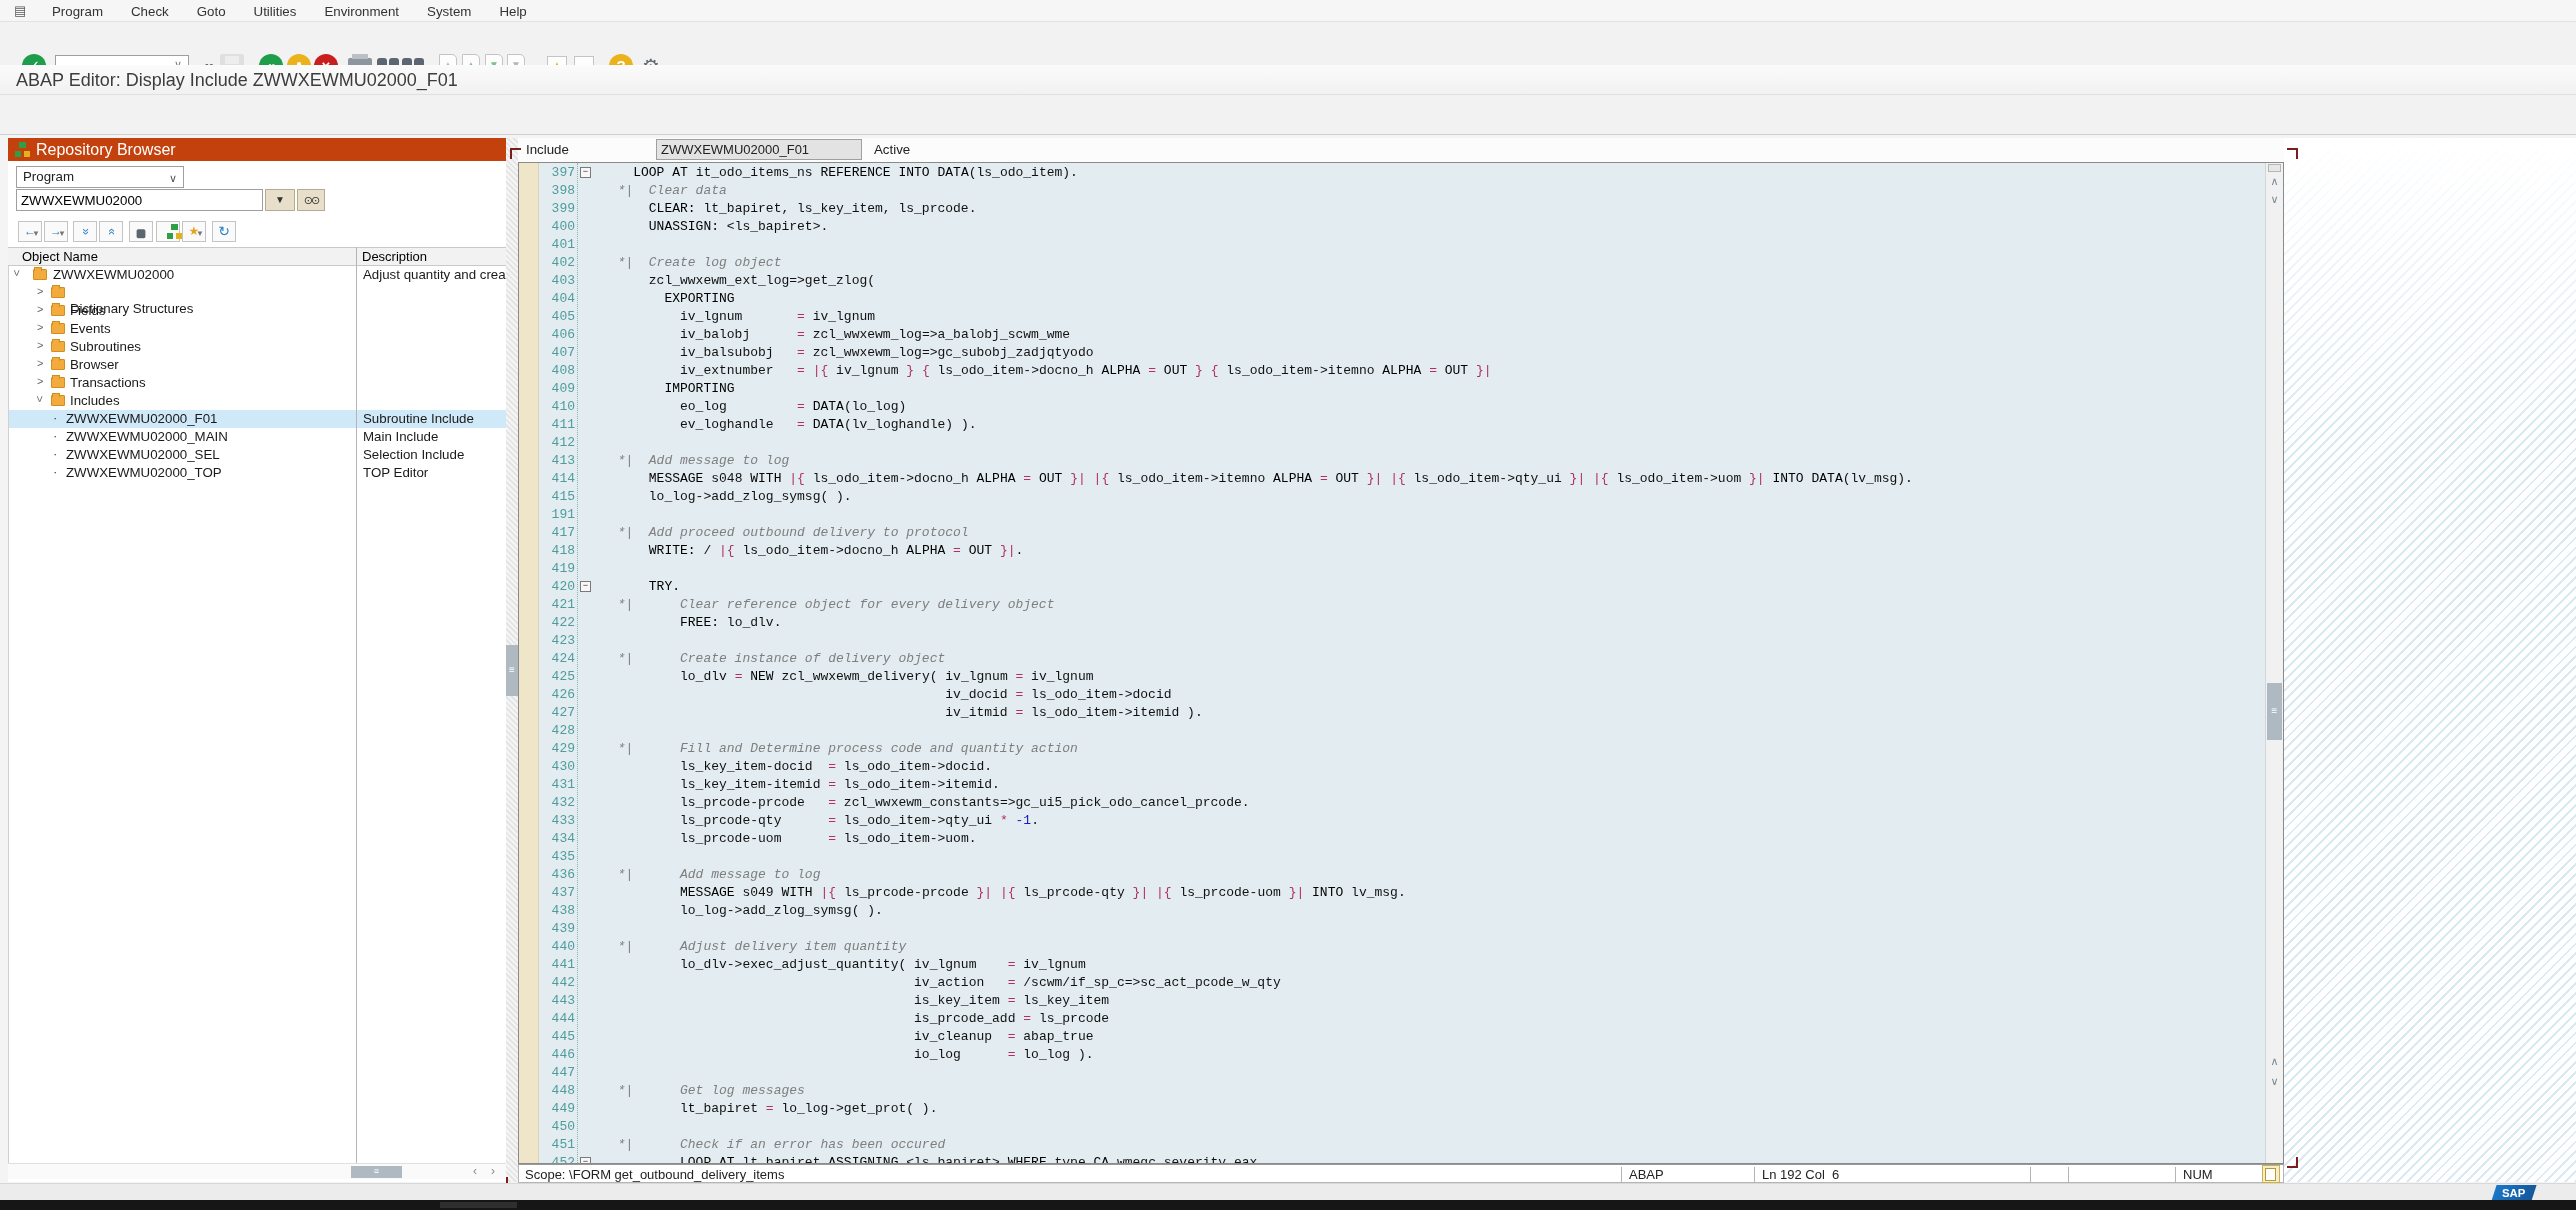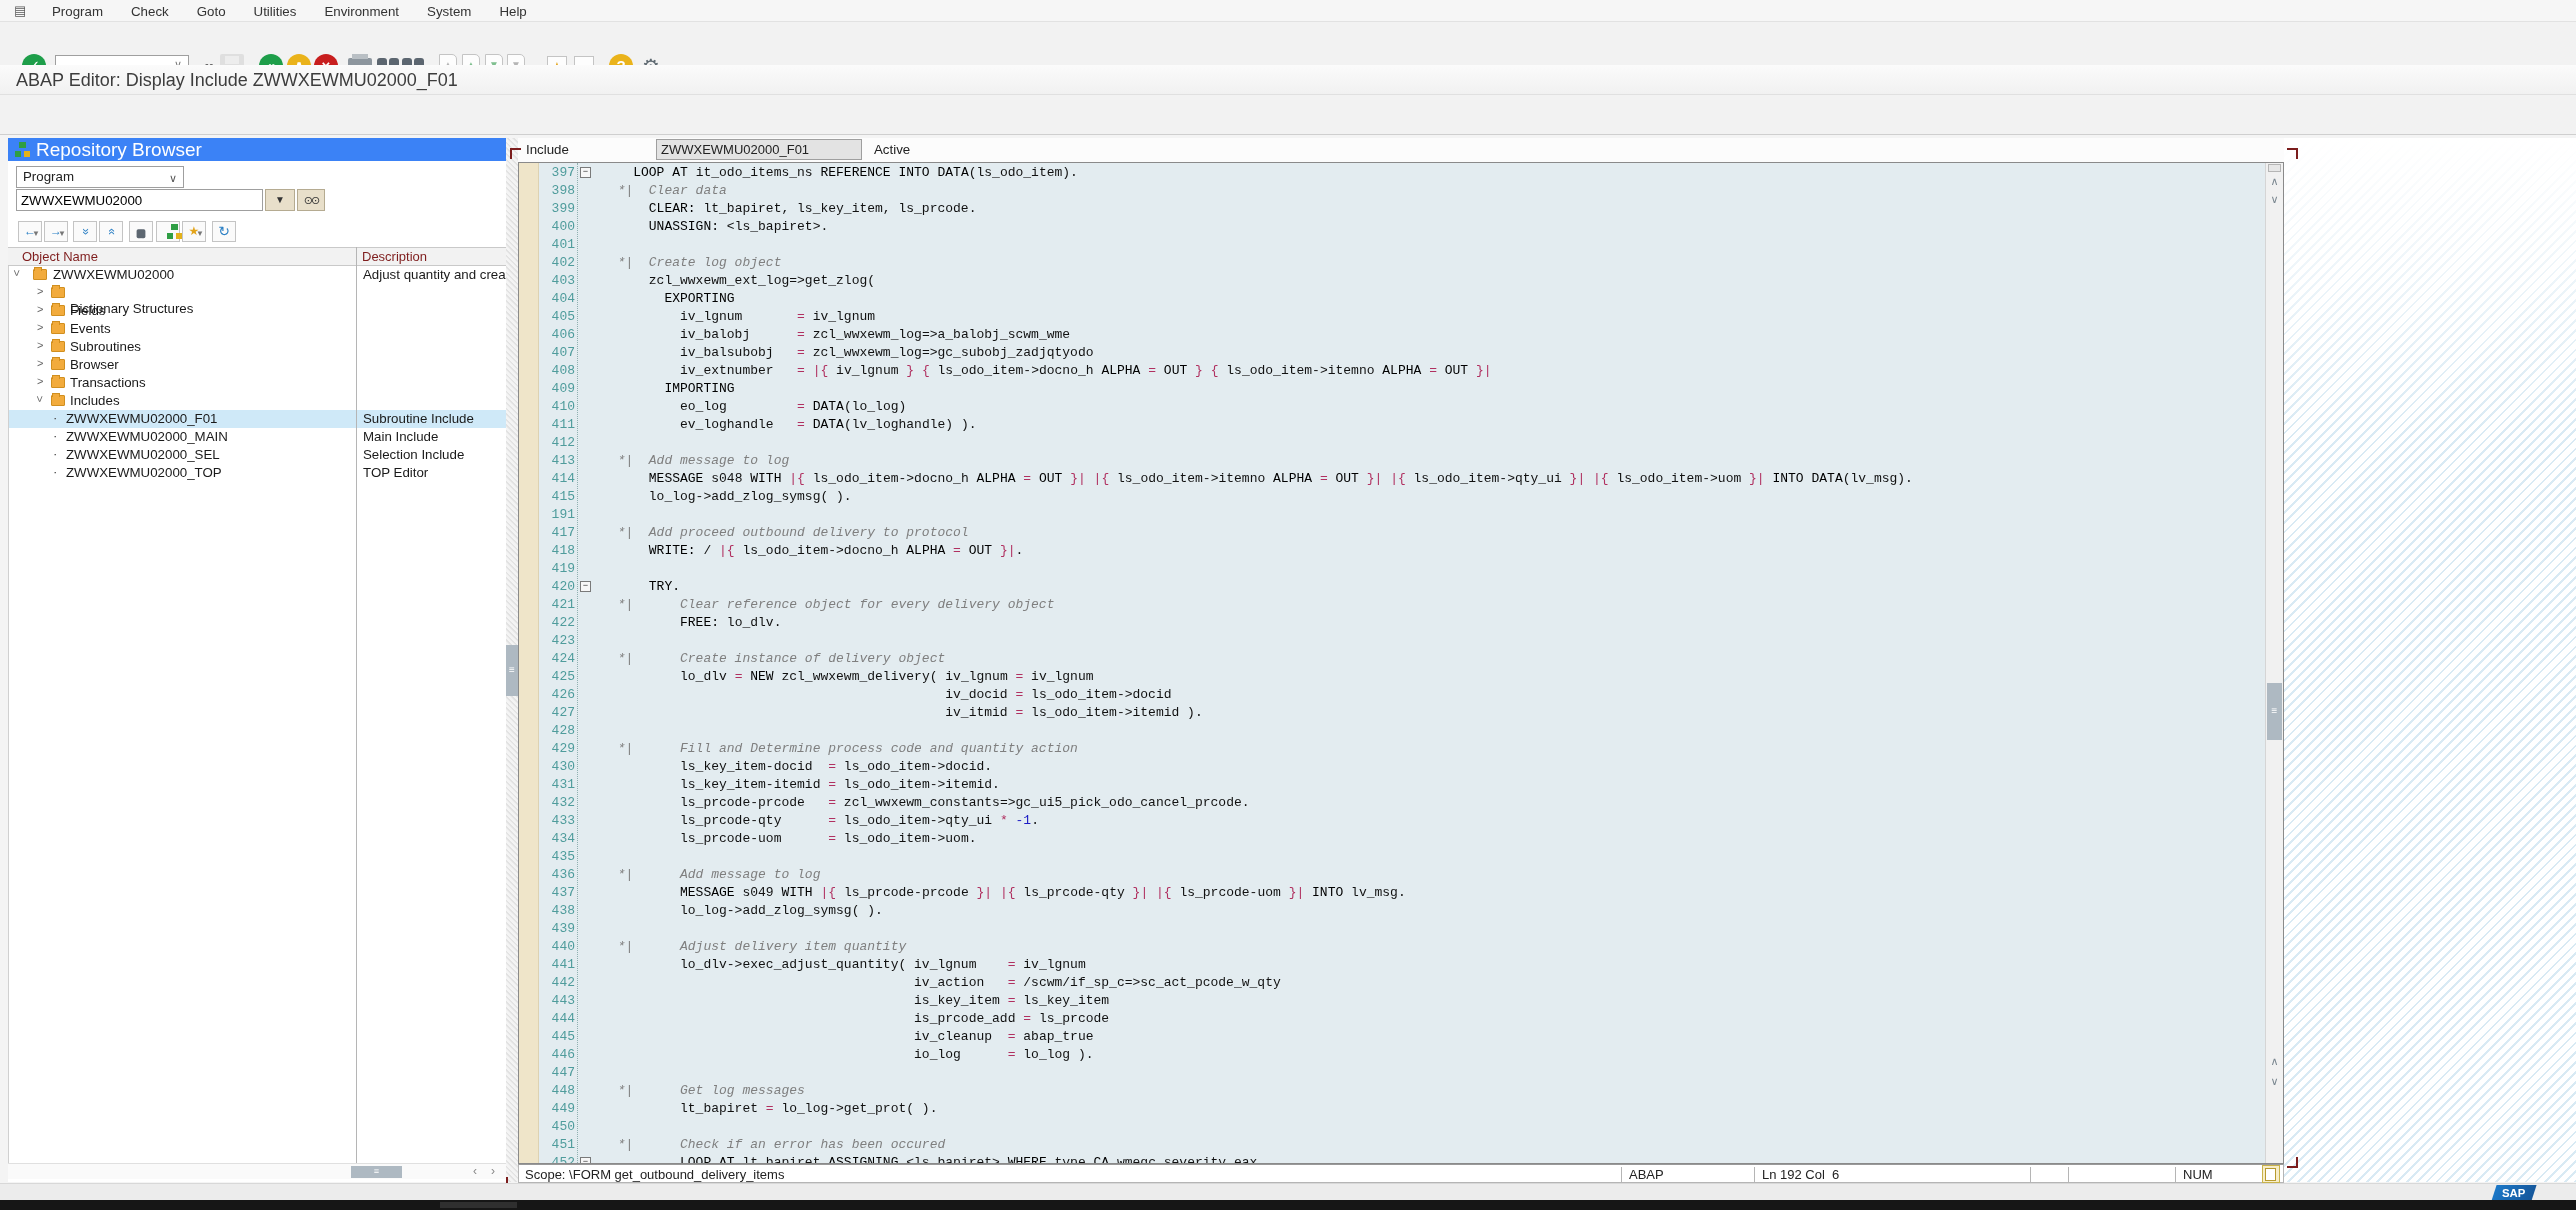--- a/index.html
+++ b/index.html
@@ -59,32 +59,32 @@
   .wandic:after { content:"✶"; position:absolute; right:1px; top:0; font-size:10px; color:#cc3333; }
   .foldic:before { content:""; position:absolute; left:2px; top:8px; width:13px; height:10px; background:#e3a41a; border-radius:1px; }
   .foldic:after { content:""; position:absolute; right:1px; top:3px; width:9px; height:8px; background:#e3b21a; border:1px solid #b8890c; }
   .testic:before { content:""; position:absolute; left:4px; top:3px; width:14px; height:14px; border:3px solid #8d969e; }
   .testic:after { content:""; position:absolute; left:10px; top:0; width:3px; height:22px; background:#c0392b; }
   .splitic:before { content:""; position:absolute; left:3px; top:3px; width:7px; height:16px; background:#e3b21a; }
   .splitic:after { content:""; position:absolute; right:3px; top:3px; width:7px; height:16px; border:2px solid #8d969e; }
 
   
   .sidebar { position:absolute; left:8px; top:138px; width:498px; height:1044px; background:#fff; }
-  .sbheader { position:absolute; left:0; top:0; width:100%; height:23px; background:#3b82f6; color:#fff; font-size:19px; line-height:23px; }
+  .sbheader { position:absolute; left:0; top:0; width:100%; height:23px; background:#c2410c; color:#fff; font-size:16px; line-height:23px; }
   .sbheader .htext { position:absolute; left:28px; }
   .sbhier { position:absolute; left:7px; top:4px; width:16px; height:15px; }
   .sbhier:before { content:""; position:absolute; left:4px; top:0; width:7px; height:6px; background:#2f9e44; }
   .sbhier:after { content:""; position:absolute; left:0; bottom:0; width:6px; height:6px; background:#2f9e44; box-shadow:9px 0 0 #e3b21a; }
   .sbselect { position:absolute; left:8px; top:28px; width:168px; height:22px; border:1px solid #9f9f9f; background:#fff; font-size:13.3px; line-height:20px; padding-left:6px; color:#222; }
   .sbselect .sc { position:absolute; right:6px; top:1px; font-size:11px; color:#555; }
   .sbinput { position:absolute; left:8px; top:51px; width:247px; height:22px; border:1px solid #9f9f9f; background:#fff; font-size:13.3px; padding:0 4px; }
   .sbbtn { position:absolute; top:51px; height:22px; background:#e8dfca; border:1px solid #b5ab91; text-align:center; font-size:11px; line-height:20px; color:#333; }
   .pbtn { position:absolute; top:83px; width:24px; height:21px; background:#fafafa; border:1px solid #c4c4c4; text-align:center; font-size:12px; line-height:19px; color:#2a7fc4; }
   .pbtn .sub { position:absolute; right:1px; bottom:-2px; font-size:8px; color:#777; }
-  .treehead { position:absolute; left:0; top:109px; width:100%; height:19px; background:#f2f2f2; border:1px solid #c9c9c9; border-left:none; border-right:none; font-size:13px; color:#7f1d1d; }
+  .treehead { position:absolute; left:0; top:109px; width:100%; height:19px; background:#f2f2f2; border:1px solid #c9c9c9; border-left:none; border-right:none; font-size:13px; color:#000000; }
   .treearea { position:absolute; left:0; top:128px; width:100%; height:898px; overflow:hidden; background:#fff; border-left:1px solid #d0d0d0; }
   .colsep { position:absolute; left:348px; top:109px; width:1px; height:917px; background:#b5b5b5; }
   .trow { position:relative; height:18px; font-size:13.3px; color:#1a1a1a; white-space:nowrap; }
   .trow.sel { background:#cfe9f8; }
   .twist { position:absolute; font-size:11px; color:#666; top:1px; }
   .twist.open { transform:rotate(90deg); }
   .ficon { position:absolute; top:3px; width:14px; height:11px; background:#f2ab3c; border:1px solid #d18f1f; border-radius:1px; }
   .ficon:before { content:""; position:absolute; left:0; top:-3px; width:6px; height:3px; background:#f2ab3c; border:1px solid #d18f1f; border-bottom:none; }
   .bullet { position:absolute; top:0; color:#444; }
   .tlabel { position:absolute; top:1px; }

